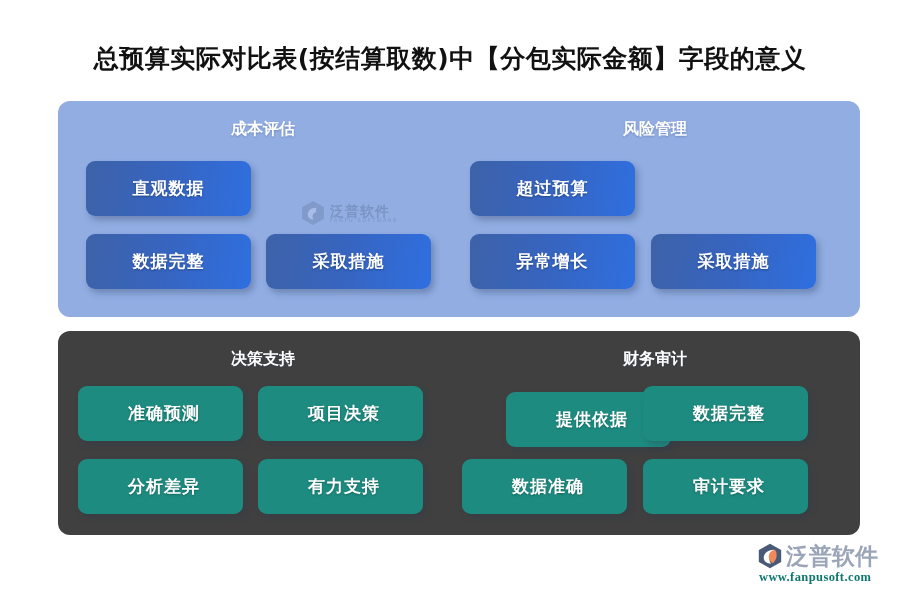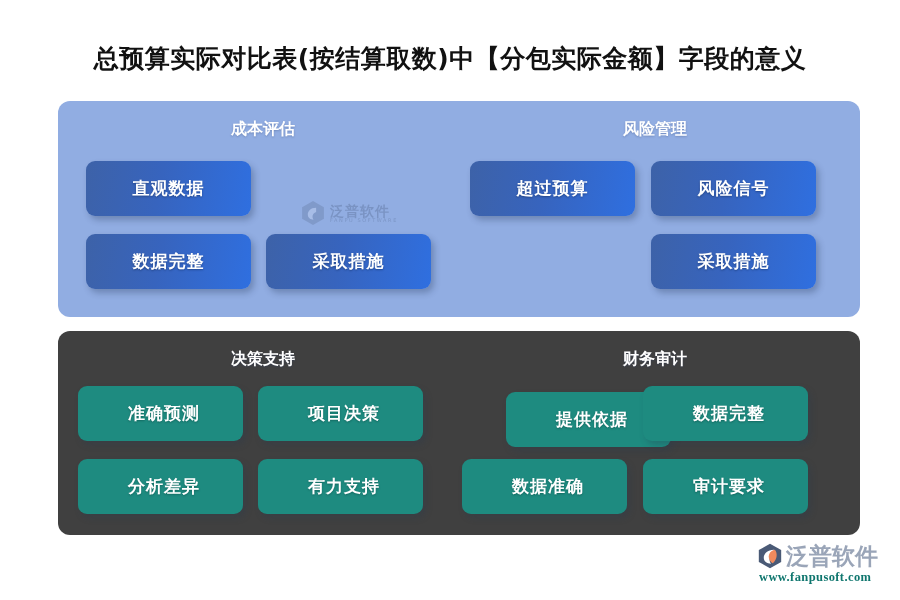--- a/index.html
+++ b/index.html
@@ -206,26 +206,26 @@
     <div class="panel-headers">
       <div class="panel-header col-left">成本评估</div>
       <div class="panel-header col-right">风险管理</div>
     </div>
 
     <div class="box-grid">
 
       <div class="box-row">
         <div class="box box-blue c0">直观数据</div>
         <div class="box box-blue c2">超过预算</div>
-        <div class="box box-blue c3">风险信号</div>
       </div>
 
       <div class="box-row">
         <div class="box box-blue c0">数据完整</div>
         <div class="box box-blue c1">采取措施</div>
+        <div class="box box-blue c2">异常增长</div>
         <div class="box box-blue c3">采取措施</div>
       </div>
 
     </div>
   </div>
 
   <div class="panel panel-gray">
 
     <div class="panel-headers">
       <div class="panel-header col-left">决策支持</div>

